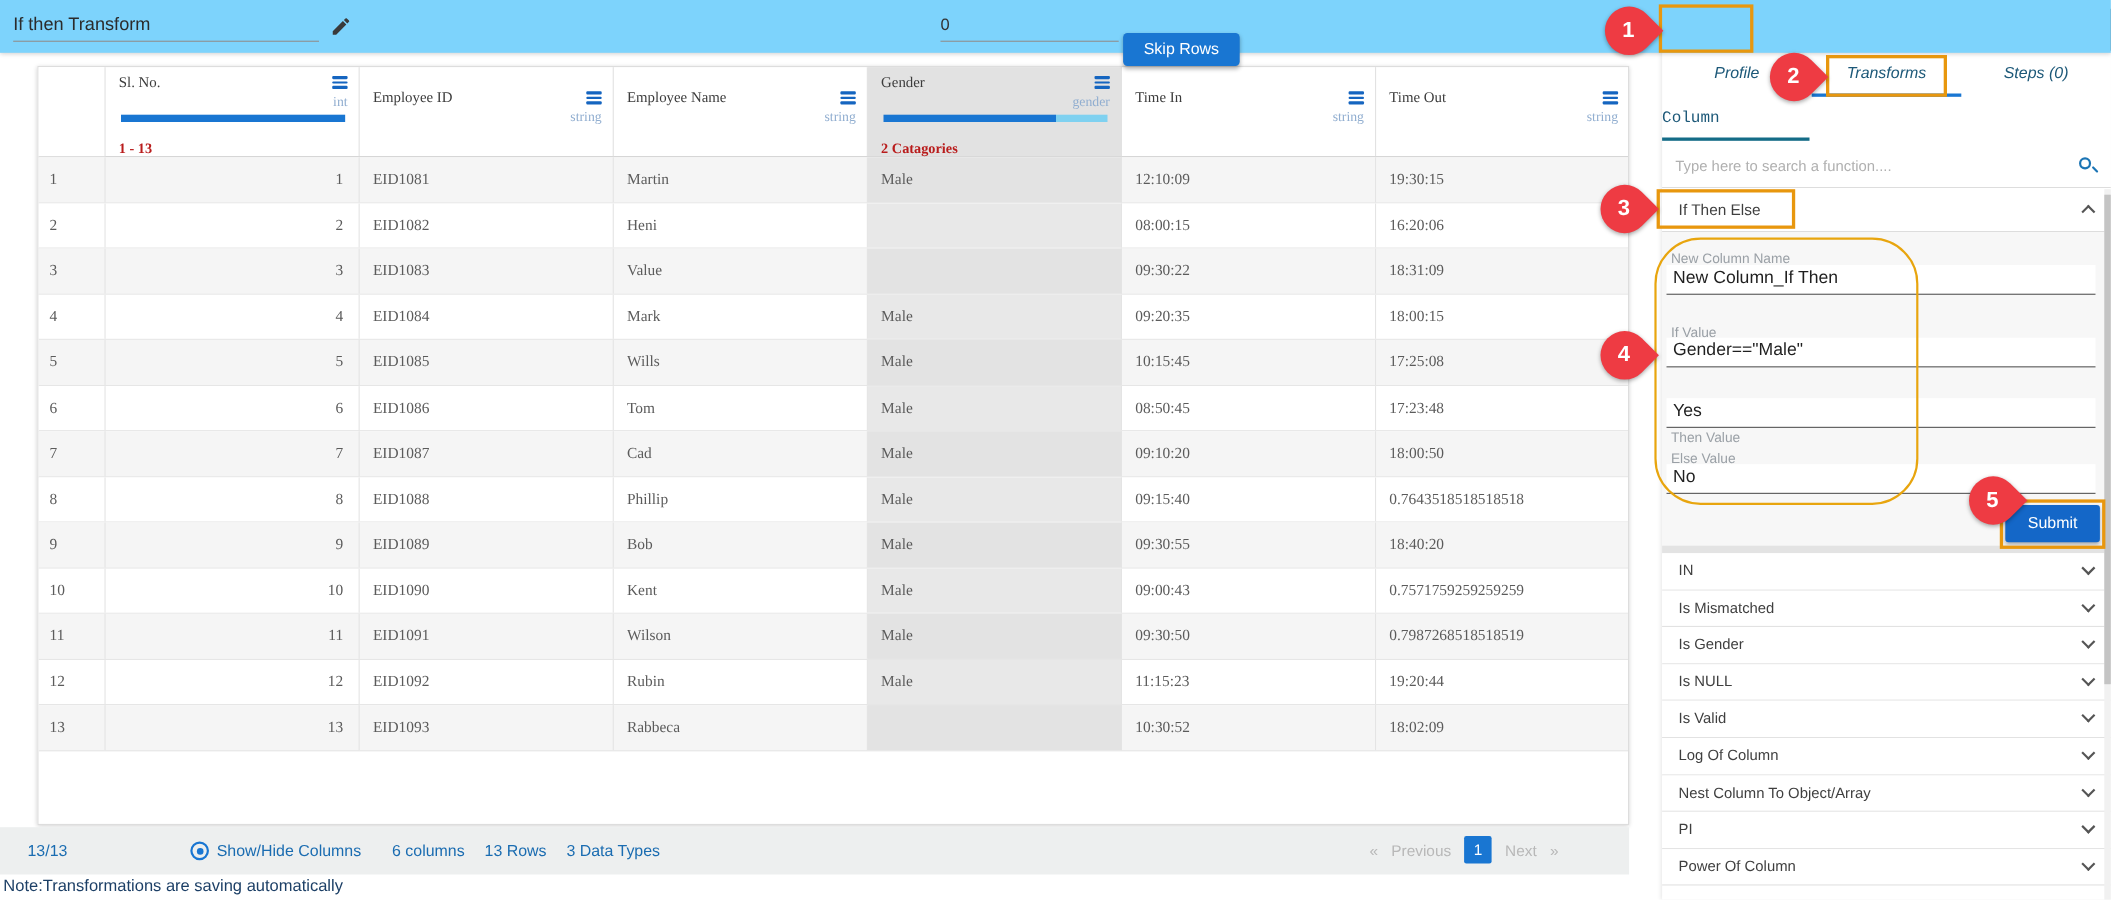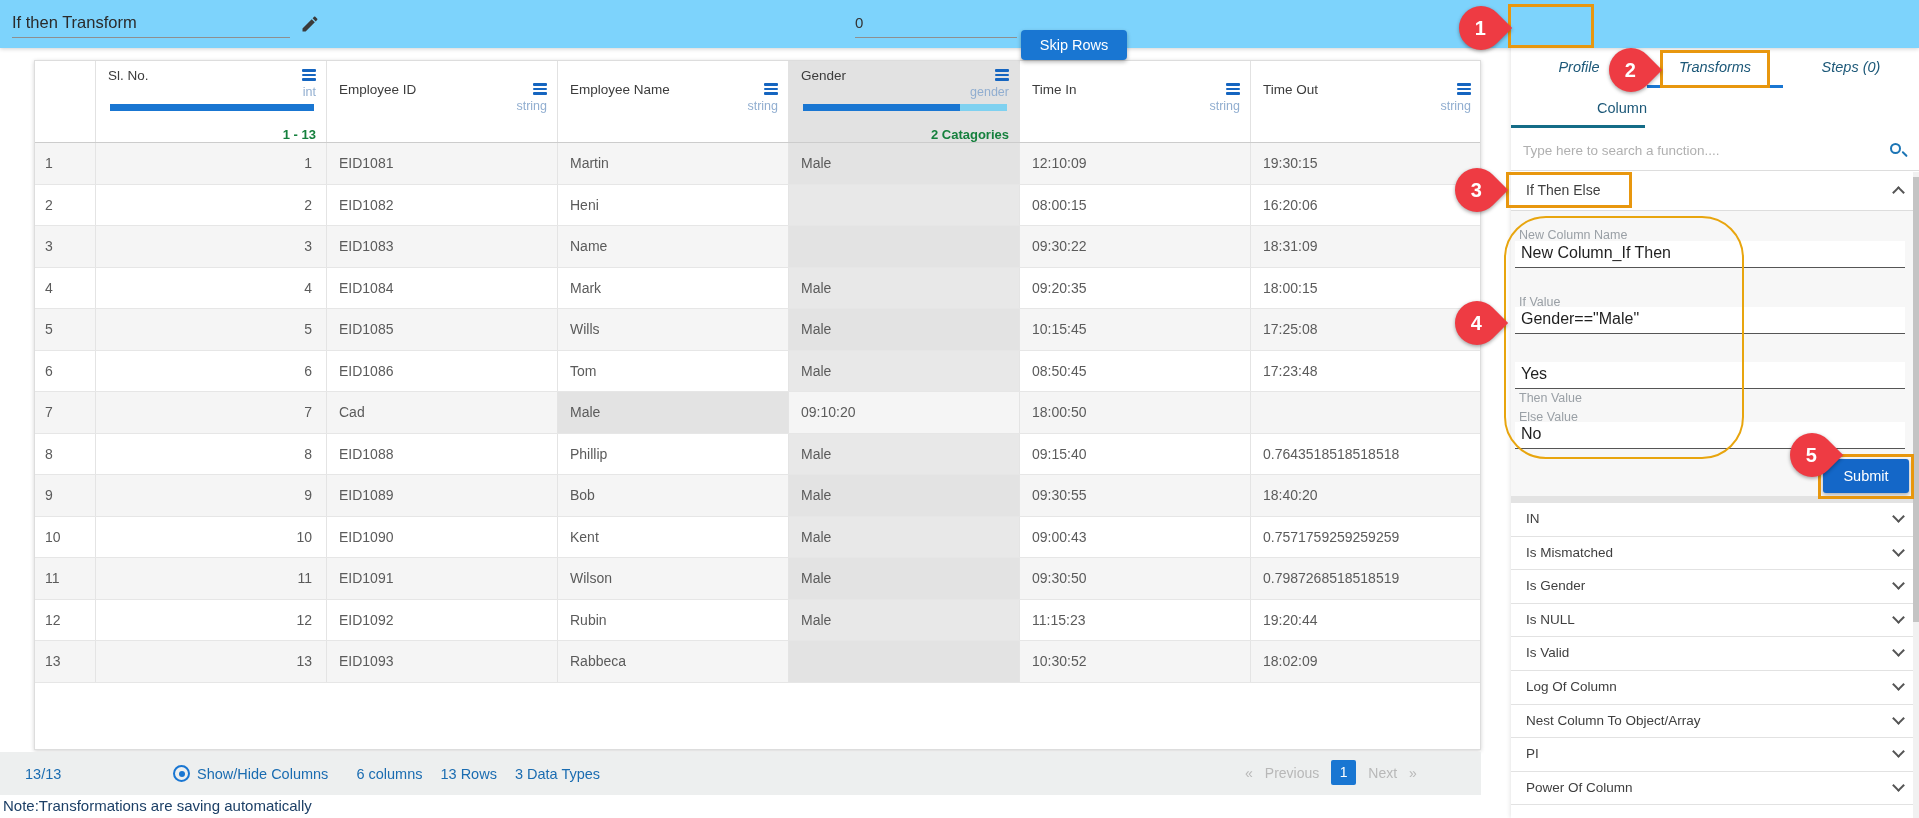--- a/index.html
+++ b/index.html
@@ -15,34 +15,34 @@
   .pencil { position:absolute; left:300px; top:14px; width:20px; height:20px; fill:#3a3a3a; }
   .skip-wrap { position:absolute; left:855px; top:8px; width:162px; }
   .skip-input { font-size:15px; color:#333; border:none; border-bottom:1px solid #8f8f8f;
                 width:162px; height:30px; background:transparent; outline:none; font-family:inherit; }
   .skip-btn { position:absolute; left:1021px; top:10px; width:106px; height:30px; background:#1976d2;
               color:#fff; font-size:14.5px; border:none; border-radius:4px; font-family:inherit;
               box-shadow:0 2px 4px rgba(0,0,0,.3); cursor:pointer;margin-top:20px; }
 
   
   .grid { position:absolute; left:34px; top:60px; width:1447px; height:690px; background:#fff;
-          border:1px solid #ddd; box-shadow:0 1px 4px rgba(0,0,0,.18); overflow:hidden; }
+          border:1px solid #ddd; box-shadow:0 1px 4px rgba(0,0,0,.18); overflow:hidden;font-family:Liberation Serif, serif; }
   .hrow { display:flex; height:82px; border-bottom:1px solid #ccc; }
   .hcorner { width:61px; flex:0 0 61px; border-right:1px solid #e2e2e2; background:#fff; }
   .hcell { width:231px; flex:0 0 231px; border-right:1px solid #e2e2e2; padding:5px 10px 0 12px; }
   .hcell.nobar { padding-top:19px; }
   .hcell.sel { background:#e2e2e2; }
   .hname { display:flex; justify-content:space-between; align-items:center; height:18px;
            font-size:13.5px; color:#3c3c3c; }
   .burger { width:14px; display:flex; flex-direction:column; gap:2px; cursor:pointer; }
   .burger i { display:block; height:2.5px; background:#1565c0; border-radius:1px; }
   .htype { text-align:right; font-size:12.5px; color:#91aed0; height:17px; line-height:17px; }
   .hbar { height:7px; margin:3px 2px 2px 2px; display:flex; overflow:hidden; }
   .hbar i { display:block; height:100%; }
-  .hsum { text-align:right; font-size:13px; font-weight:700; color:#15803d; height:17px;margin-top:16px; }
+  .hsum { text-align:left; font-size:13px; font-weight:700; color:#b91c1c; height:17px;margin-top:16px; }
   .trow { display:flex; height:41.5px; border-bottom:1px solid #e6e6e6; background:#fff; }
   .trow.odd { background:#f5f5f5; }
   .tcell { flex:0 0 231px; width:231px; border-right:1px solid #e4e4e4; font-size:14px; color:#5b5b5b;
            line-height:41.5px; padding:0 12px; white-space:nowrap; overflow:hidden; }
   .tnum { flex:0 0 61px; width:61px; border-right:1px solid #e4e4e4; font-size:14px; color:#5b5b5b;
           line-height:41.5px; padding-left:10px; }
   .tcell.right { text-align:right; padding-right:14px; }
   .tcell.gsel { background:#e8e8e8; }
   .trow.odd .tcell.gsel { background:#e3e3e3; }
 
@@ -65,22 +65,22 @@
   
   .panel { position:absolute; left:1511px; top:0; width:408px; height:818px; background:#fff;
            box-shadow:-1px 0 4px rgba(0,0,0,.10); }
   .pdark { position:absolute; left:0; top:8px; width:408px; height:38px; background:#4b4b4b;
            color:#fff; display:flex; align-items:center; }
   .pdark .ptitle { margin-left:16px; font-size:15px; }
   .collapse-ic { position:absolute; right:12px; top:10px; width:20px; height:18px; cursor:pointer; }
   .ptabs { position:absolute; left:0; top:46px; width:408px; height:42px; display:flex;font-style:italic; }
   .ptab { flex:1; text-align:center; line-height:42px; font-size:14.5px; color:#1c5878; cursor:pointer; }
   .tab-ind { position:absolute; left:136px; top:85px; width:136px; height:3px; background:#1976d2; }
-  .subtab { position:absolute; left:0; top:88px; width:136px; height:40px; text-align:right;
-            line-height:40px; font-size:14.5px; color:#1c5878; cursor:pointer; }
+  .subtab { position:absolute; left:0; top:88px; width:136px; height:40px; text-align:left;
+            line-height:40px; font-size:14.5px; color:#1c5878; cursor:pointer;font-family:Liberation Mono, monospace; }
   .subtab-ind { position:absolute; left:0; top:125px; width:134px; height:3px; background:#146c87; }
   .searchrow { position:absolute; left:0; top:131px; width:408px; height:40px; border-bottom:1px solid #ddd; }
   .searchrow input { border:none; outline:none; width:360px; height:38px; margin-left:12px;
                      font-size:13.5px; color:#555; font-family:inherit; background:transparent; }
   .searchrow input::placeholder { color:#b0b0b0; }
   .mag { position:absolute; right:12px; top:11px; width:18px; height:18px; cursor:pointer; }
   .mag b { position:absolute; left:1px; top:1px; width:11px; height:11px; border:2px solid #1c75b5; border-radius:50%; }
   .mag i { position:absolute; left:11.5px; top:11px; width:7px; height:2.4px; background:#1c75b5;
            transform:rotate(45deg); border-radius:2px; }
   .accrow { position:absolute; left:0; top:171px; width:408px; height:40px; border-bottom:1px solid #ddd;
@@ -226,21 +226,21 @@
         <div class="tcell">EID1082</div>
         <div class="tcell">Heni</div>
         <div class="tcell gsel"></div>
         <div class="tcell">08:00:15</div>
         <div class="tcell">16:20:06</div>
       </div>
       <div class="trow odd">
         <div class="tnum">3</div>
         <div class="tcell right">3</div>
         <div class="tcell">EID1083</div>
-        <div class="tcell">Name</div>
+        <div class="tcell">Value</div>
         <div class="tcell gsel"></div>
         <div class="tcell">09:30:22</div>
         <div class="tcell">18:31:09</div>
       </div>
       <div class="trow">
         <div class="tnum">4</div>
         <div class="tcell right">4</div>
         <div class="tcell">EID1084</div>
         <div class="tcell">Mark</div>
         <div class="tcell gsel">Male</div>
@@ -261,20 +261,21 @@
         <div class="tcell right">6</div>
         <div class="tcell">EID1086</div>
         <div class="tcell">Tom</div>
         <div class="tcell gsel">Male</div>
         <div class="tcell">08:50:45</div>
         <div class="tcell">17:23:48</div>
       </div>
       <div class="trow odd">
         <div class="tnum">7</div>
         <div class="tcell right">7</div>
+        <div class="tcell">EID1087</div>
         <div class="tcell">Cad</div>
         <div class="tcell gsel">Male</div>
         <div class="tcell">09:10:20</div>
         <div class="tcell">18:00:50</div>
       </div>
       <div class="trow">
         <div class="tnum">8</div>
         <div class="tcell right">8</div>
         <div class="tcell">EID1088</div>
         <div class="tcell">Phillip</div>

